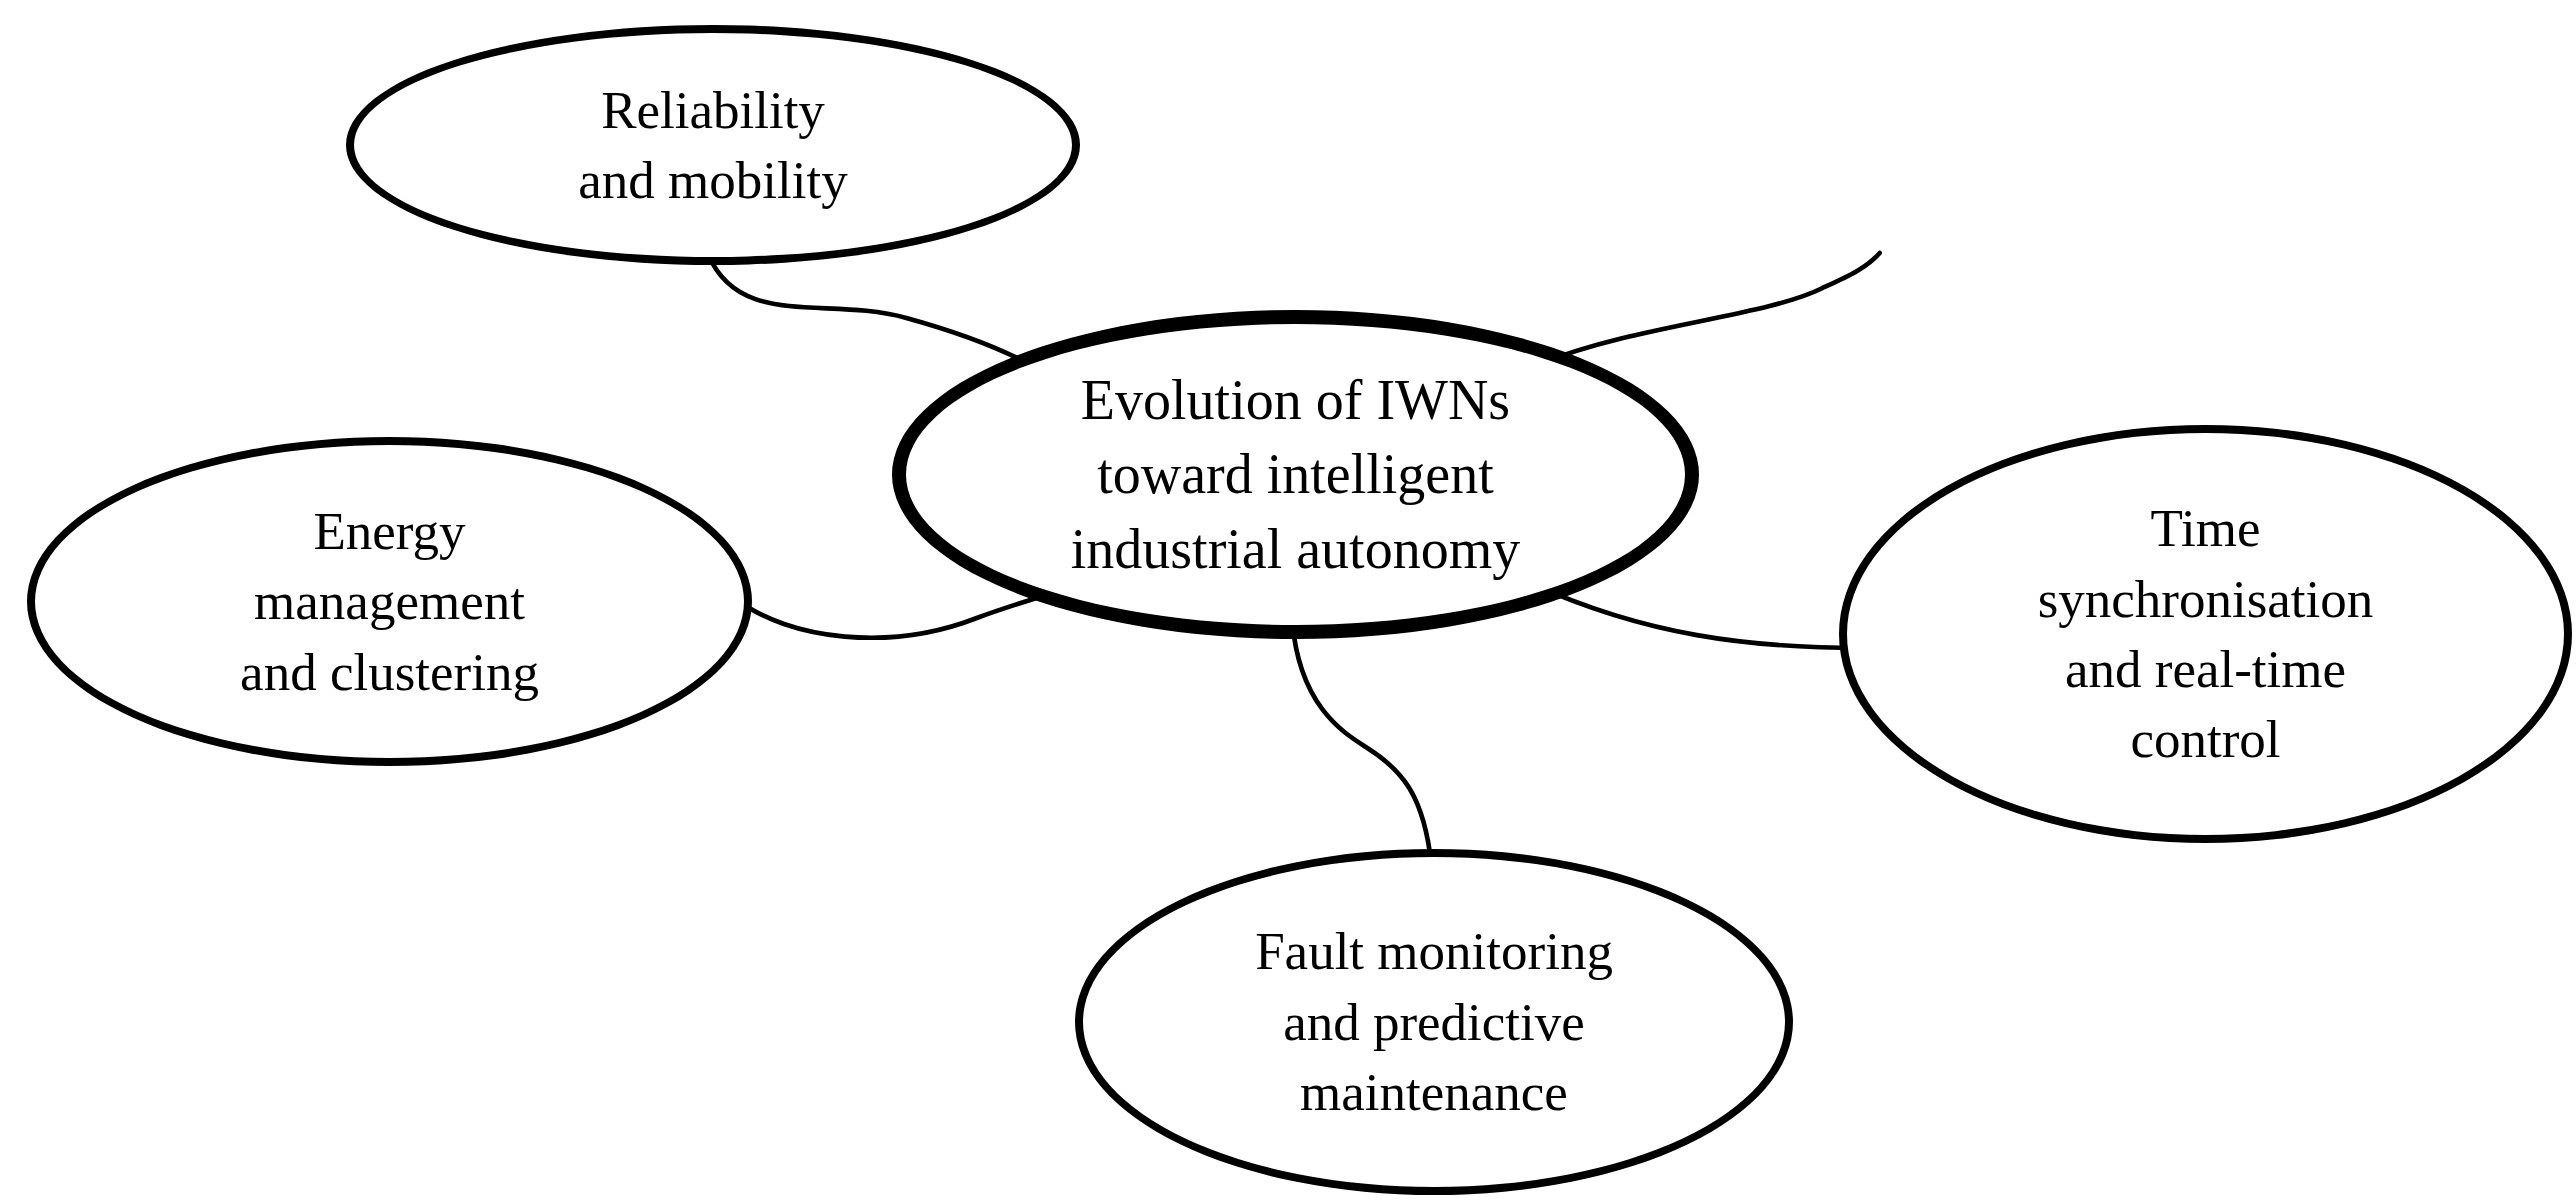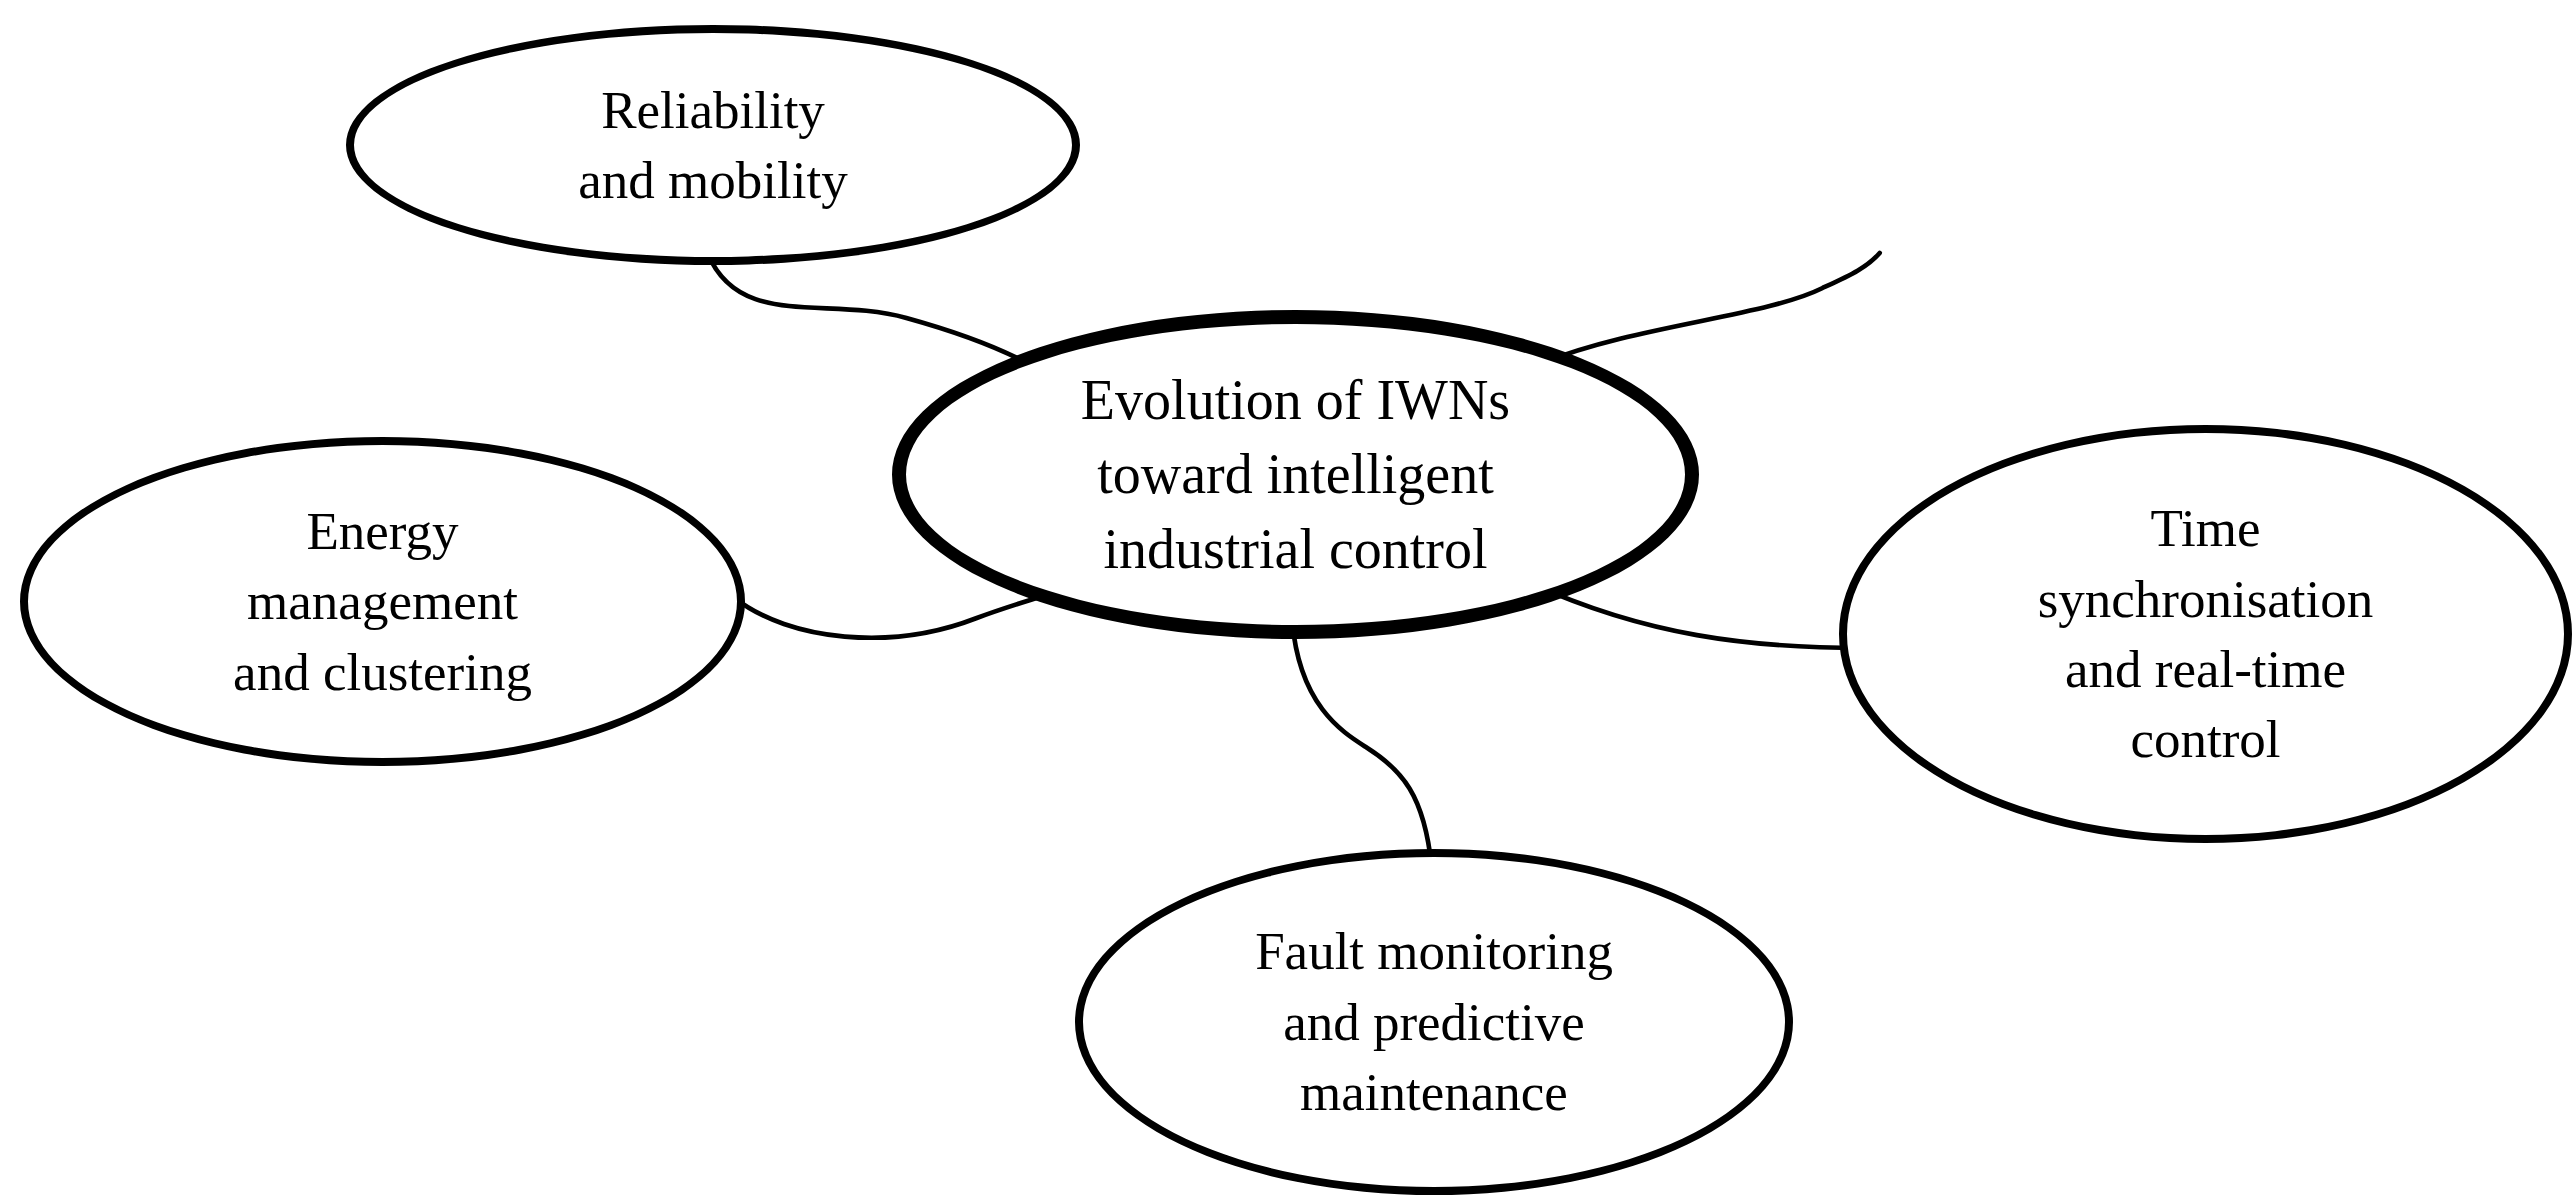--- a/index.html
+++ b/index.html
@@ -45,21 +45,21 @@
   }
   .node--center {
     border-width: 14px;
     font-size: 56px;
     line-height: 1.33;
   }
   
   #node-reliability { left: 346px;  top: 25px;  width: 734px; height: 240px; }
   #node-security    { left: 1512px; top: 25px;  width: 725px; height: 247px; }
   #node-center      { left: 892px;  top: 310px; width: 807px; height: 329px; }
-  #node-energy      { left: 20px;   top: 437px; width: 725px; height: 329px; }
+  #node-energy      { left: 27px;   top: 437px; width: 725px; height: 329px; }
   #node-time        { left: 1839px; top: 425px; width: 733px; height: 418px; }
   #node-fault       { left: 1075px; top: 849px; width: 718px; height: 346px; }
 </style>
 </head>
 <body>
 
 <div id="stage">
 
   <svg id="connector-layer" viewBox="0 0 2771 1295" xmlns="http://www.w3.org/2000/svg">
     <path d="M 761 272 C 795 355, 890 318, 975 342 C 1040 360, 1090 380, 1125 402"></path>
@@ -71,21 +71,21 @@
 
   <div class="node" id="node-reliability">
     <span>Reliability
 and mobility</span>
   </div>
 
 
   <div class="node node--center" id="node-center">
     <span>Evolution of IWNs
 toward intelligent
-industrial control</span>
+industrial autonomy</span>
   </div>
 
   <div class="node" id="node-energy">
     <span>Energy
 management
 and clustering</span>
   </div>
 
   <div class="node" id="node-time">
     <span>Time

